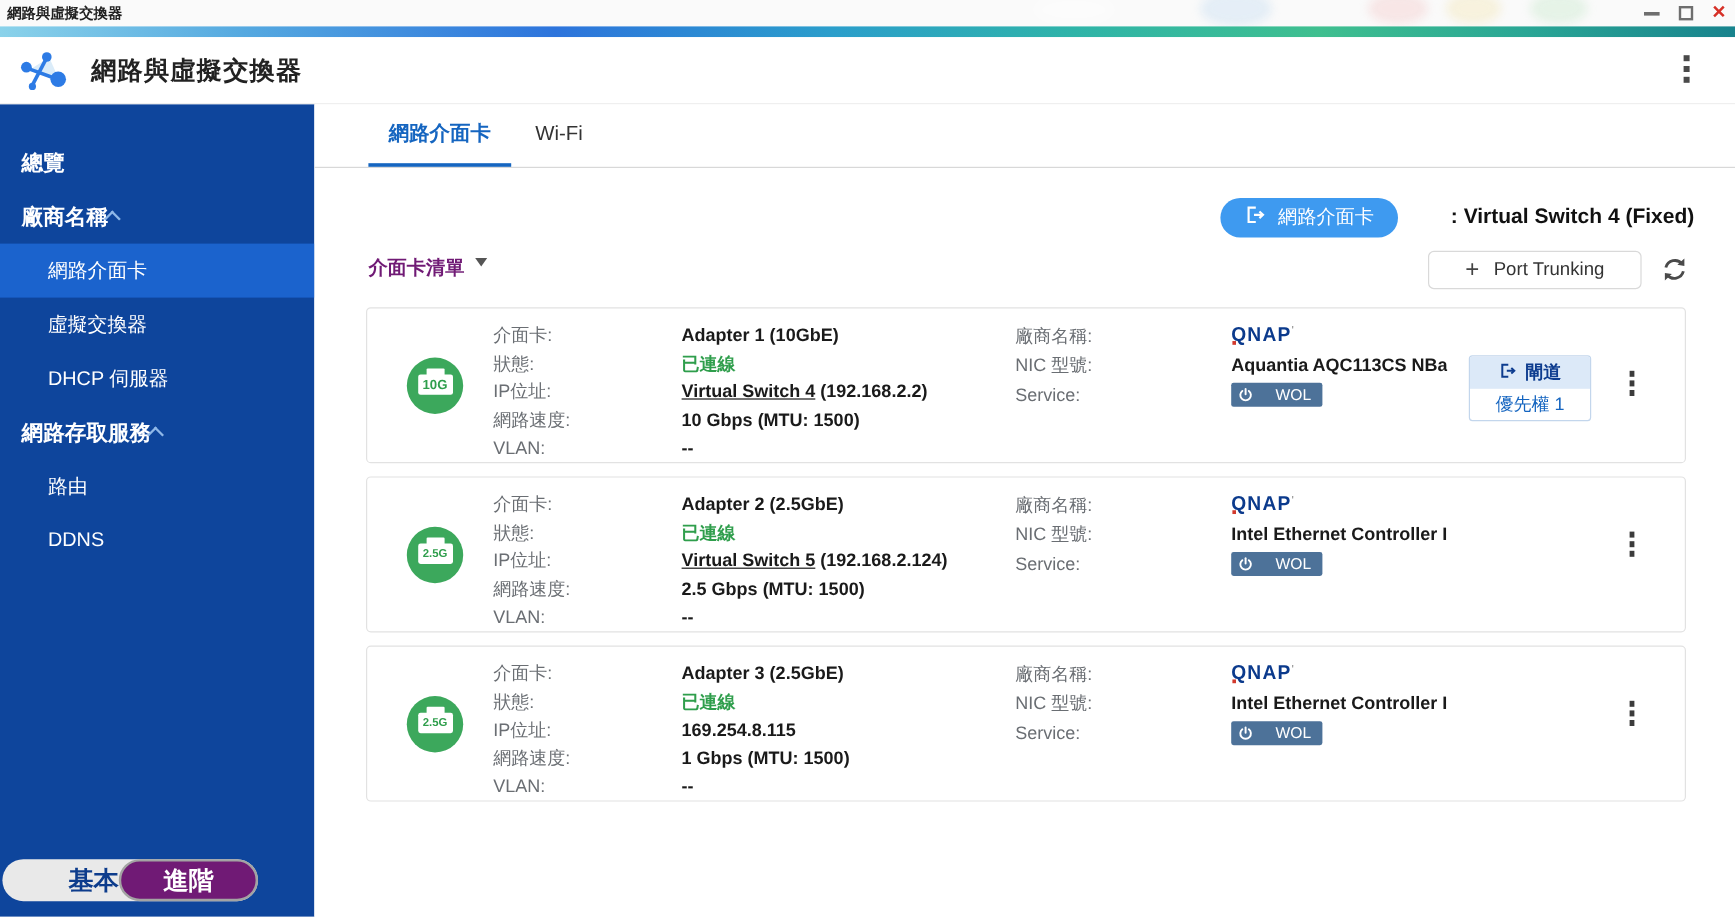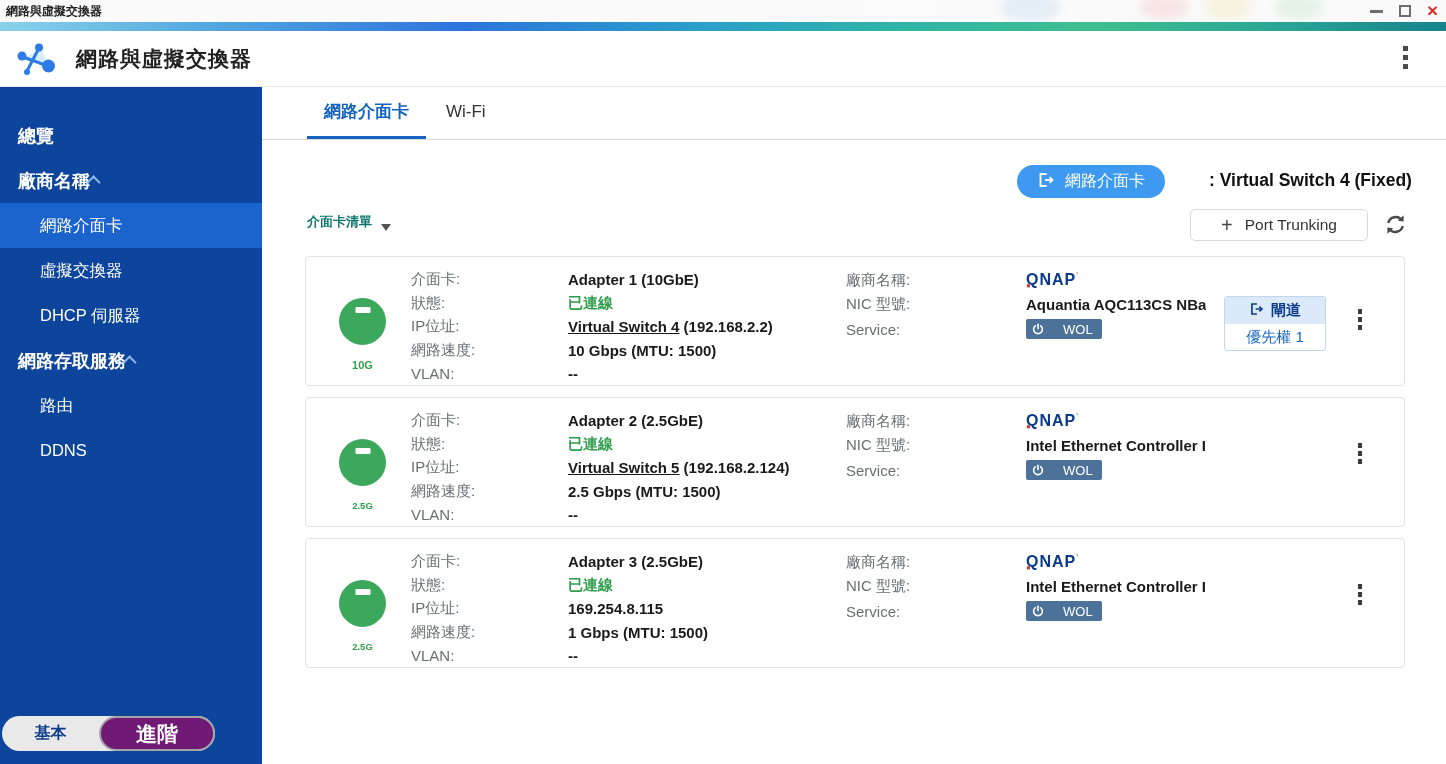--- a/index.html
+++ b/index.html
@@ -40,21 +40,21 @@
   .side-list { padding-top:26px; }
   .side-item { height:45px; display:flex; align-items:center; cursor:pointer;
                padding-left:18px; padding-right:30px; }
   .side-item.section { font-size:18px; font-weight:bold; justify-content:flex-start; }
   .side-item.sub { padding-left:40px; font-size:16.5px; }
   .side-item.active { background:#1b63cd; }
   .chev { width:10px; height:10px; border-left:2.5px solid #8fb8e8; border-top:2.5px solid #8fb8e8;
           transform:rotate(45deg) translateY(2px); }
   .mode-toggle { position:absolute; left:2px; bottom:13px; width:213px; height:35px;
                  background:#e9e9e9; border-radius:18px; display:flex; align-items:center; }
-  .mode-basic { flex:1; text-align:center; color:#0d3c8c; font-weight:bold; font-size:16px; cursor:pointer; }
+  .mode-basic { flex:1; text-align:right; color:#0d3c8c; font-weight:bold; font-size:21px; cursor:pointer; }
   .mode-adv { width:116px; height:35px; background:#701a75; border:2px solid #a3a3a3;
               border-radius:18px; color:#fff; font-weight:bold; font-size:21px;
               display:flex; align-items:center; justify-content:center; cursor:pointer; }
 
   
   .content { position:absolute; left:262px; top:87px; width:1184px; height:677px; background:#fff; }
 
   .tabbar { position:absolute; left:0; top:0; width:1184px; height:53px;
             border-bottom:1px solid #d8d8d8; display:flex; align-items:stretch; padding-left:45px; }
   .tab { display:flex; align-items:center; padding:0 17px; font-size:17px; color:#333;
@@ -62,22 +62,22 @@
   .tab.active { color:#1565c0; font-weight:bold; border-bottom-color:#1565c0; }
 
   .gw-row { position:absolute; left:0; top:78px; width:1184px; height:32px; }
   .gw-btn { position:absolute; left:755px; top:0; height:33px; padding:0 20px;
             background:#3e9af0; border:none; border-radius:17px; color:#fff; font-size:16px;
             display:flex; align-items:center; gap:10px; cursor:pointer;
             font-family:inherit; }
   .gw-value { position:absolute; left:947px; top:5px; font-size:17.5px; font-weight:bold; color:#111; }
 
   .toolbar-row { position:absolute; left:0; top:122px; width:1184px; height:36px; }
-  .list-dd { position:absolute; left:45px; top:4px; display:flex; align-items:flex-end; gap:9px;
-             font-size:13px; color:#0f766e; font-weight:600; cursor:pointer; }
+  .list-dd { position:absolute; left:45px; top:4px; display:flex; align-items:flex-start; gap:9px;
+             font-size:16px; color:#701a75; font-weight:600; cursor:pointer; }
   .dd-caret { width:0; height:0; border-left:5.5px solid transparent; border-right:5.5px solid transparent;
               border-top:7px solid #555; margin-top:2px; }
   .pt-btn { position:absolute; left:928px; top:0; width:178px; height:32px; background:#fff;
             border:1px solid #d9d9d9; border-radius:5px; font-size:15.5px; color:#333;
             display:flex; align-items:center; justify-content:center; gap:12px; cursor:pointer;
             font-family:inherit; }
   .pt-plus { font-size:20px; color:#444; font-weight:400; line-height:1; }
   .refresh-btn { position:absolute; left:1120px; top:3px; width:26px; height:26px; cursor:pointer;
                  background:none; border:none; padding:0; }
 
@@ -86,21 +86,21 @@
           border:1px solid #e2e2e2; border-radius:4px; }
   .card1 { top:169px; } .card2 { top:310px; } .card3 { top:451px; }
 
   .nic-icon { position:absolute; left:33px; top:41px; width:47px; height:47px;
               background:#3ca85c; border-radius:50%; }
   .nic-tab { position:absolute; left:50%; top:9px; transform:translateX(-50%);
              width:15px; height:6px; background:#fff; border-radius:1px; }
   .nic-body { position:absolute; left:50%; top:14px; transform:translateX(-50%);
               width:29px; height:17px; background:#fff; border-radius:2px;
               display:flex; align-items:center; justify-content:center;
-              font-weight:bold; color:#2f9e4c;margin-top:44px; }
+              font-weight:bold; color:#2f9e4c; }
   .badge-10 { font-size:11px; } .badge-25 { font-size:9.5px; }
 
   .grid-left { position:absolute; left:105px; top:11px; display:grid;
                grid-template-columns:157px auto; grid-auto-rows:23.5px; align-items:center; }
   .grid-right { position:absolute; left:540px; top:11px; display:grid;
                 grid-template-columns:180px auto; grid-auto-rows:24.5px; align-items:center; }
   .lbl { font-size:15px; color:#6a6e73; }
   .val { font-size:15px; font-weight:bold; color:#1a1a1a; white-space:nowrap; }
   .val.status { color:#2f9e4c; }
   .ip-link { text-decoration:underline; cursor:pointer;text-align:right; }

